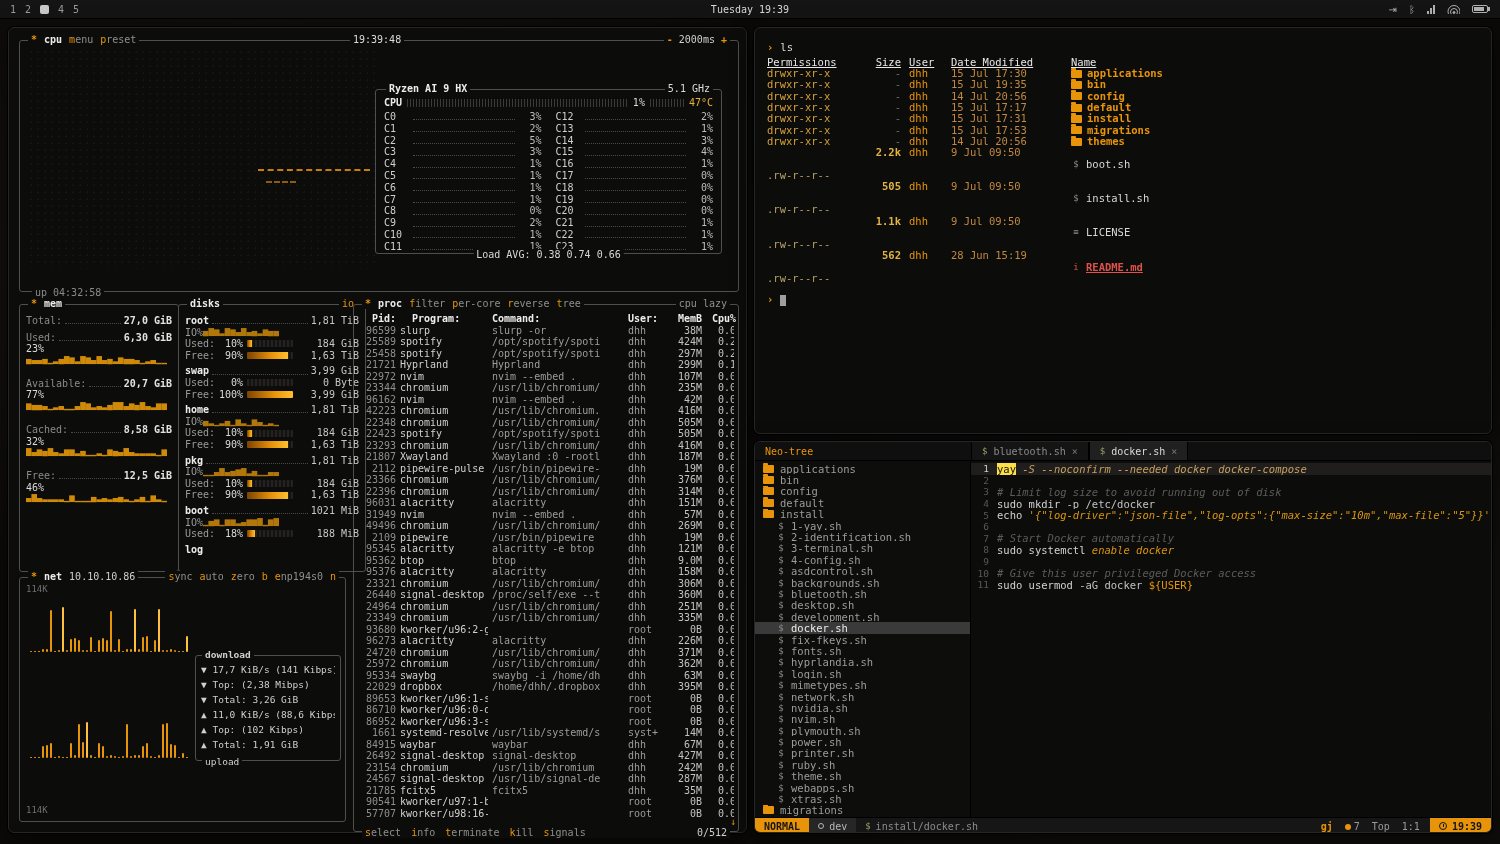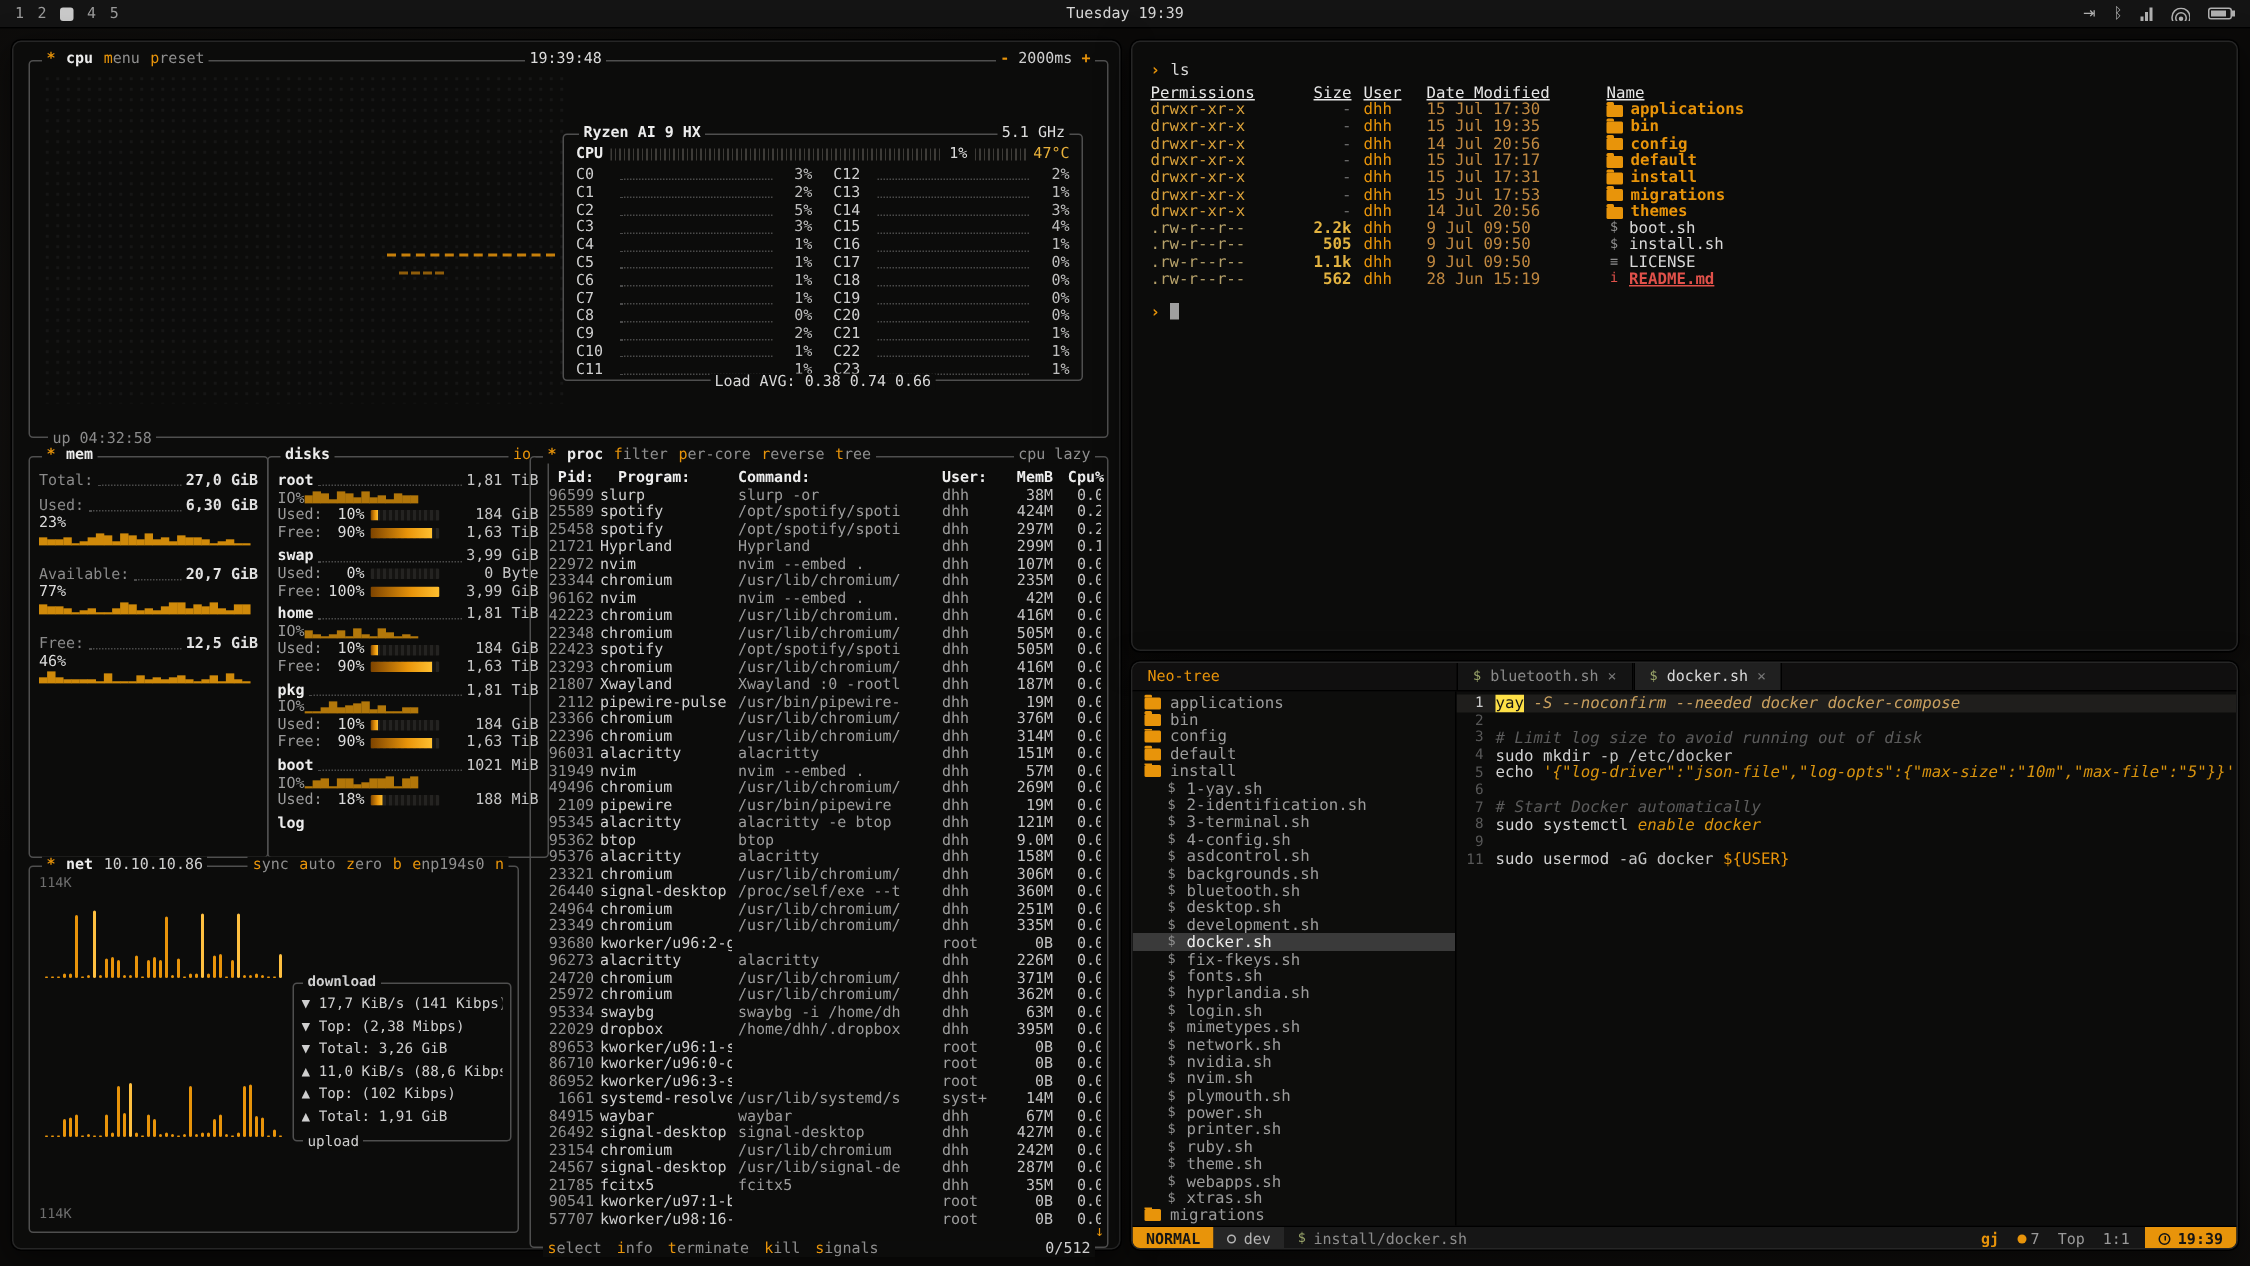--- a/index.html
+++ b/index.html
@@ -108,21 +108,21 @@
   .nbars i{width:2px;background:var(--orange);display:inline-block;border-radius:1px;}
   .nbars i.br{background:#ffc040;}
   #net-info{position:absolute;left:175px;top:77px;width:146px;height:106px;border:1px solid var(--border);border-radius:3px;
     padding:6px 5px;font-size:9.5px;}
   #net-info .row{line-height:15px;color:#cfcfcf;}
   
   .termpad{padding:14px 12px;font-size:10.5px;line-height:11.8px;color:#d0d0d0;}
   .prompt{color:var(--orange);font-weight:bold;margin-right:7px;}
   .lsgrid{display:grid;grid-template-columns:84px 42px 34px 112px 1fr;column-gap:8px;line-height:11.3px;margin-top:3px;white-space:nowrap;}
   .lsh{color:#e8e8e8;text-decoration:underline;}
-  .l-perm{color:#d8a03a;} .l-perm.filep{color:#b7a26a;}
+  .l-perm{color:#d8a03a;} .l-perm.filep{color:#b7a26a;margin-top:23px;}
   .l-size{text-align:right;color:#e3b341;font-weight:bold;} .l-size.dash{color:#6f6f6f;font-weight:normal;}
   .l-user{color:var(--orange);}
   .l-date{color:#c08840;}
   .l-name{display:flex;align-items:center;gap:5px;}
   .nm-dir{color:var(--orange);font-weight:bold;}
   .nm-file{color:#d8d8d8;}
   .nm-readme{color:var(--red);text-decoration:underline;font-weight:bold;}
   .gicon{color:#8f8f8f;font-size:9px;width:10px;display:inline-block;text-align:center;}
   .gicon.redi{color:var(--red);}
   .folder-ico{position:relative;width:11px;height:8px;background:var(--orange);border-radius:1px;flex:0 0 auto;display:inline-block;}
@@ -386,20 +386,29 @@
             <div class="spark">▄▃▃▄▁▂▄▆▅▂▆▅▃▆▃▄▂▅▄▄▃▁▂▃▁▁</div>
           </div>
           <div class="mementry">
             <div class="row">
               <span class="dimtxt">Available:</span>
               <span class="leader"></span>
               <span class="whitetxt">20,7 GiB</span>
             </div>
             <div class="pctline">77%</div>
             <div class="spark">▅▄▄▃▁▂▃▁▁▃▆▅▂▃▂▄▆▆▃▅▄▆▃▂▅▅</div>
+          </div>
+          <div class="mementry">
+            <div class="row">
+              <span class="dimtxt">Cached:</span>
+              <span class="leader"></span>
+              <span class="whitetxt">8,58 GiB</span>
+            </div>
+            <div class="pctline">32%</div>
+            <div class="spark">▆▃▅▄▆▃▂▅▅▂▄▁▁▂▁▅▄▃▆▃▂▂▂▂▁▅</div>
           </div>
           <div class="mementry">
             <div class="row">
               <span class="dimtxt">Free:</span>
               <span class="leader"></span>
               <span class="whitetxt">12,5 GiB</span>
             </div>
             <div class="pctline">46%</div>
             <div class="spark">▃▆▃▂▂▂▂▁▅▁▁▁▄▂▃▂▃▄▂▁▂▄▁▅▂▁</div>
           </div>
@@ -1297,20 +1306,21 @@
       <div class="buffer">
           <div class="bline cline"><span class="gut">1</span><span><span class="tok-cursor">yay</span><span class="tok-cmd2"> -S --noconfirm --needed docker docker-compose</span></span></div>
           <div class="bline"><span class="gut">2</span><span></span></div>
           <div class="bline"><span class="gut">3</span><span><span class="tok-com"># Limit log size to avoid running out of disk</span></span></div>
           <div class="bline"><span class="gut">4</span><span><span class="tok-cmd">sudo mkdir</span><span class="tok-txt"> -p /etc/docker</span></span></div>
           <div class="bline"><span class="gut">5</span><span><span class="tok-cmd">echo </span><span class="tok-str">'{"log-driver":"json-file","log-opts":{"max-size":"10m","max-file":"5"}}'</span><span class="tok-txt"> | s</span></span></div>
           <div class="bline"><span class="gut">6</span><span></span></div>
           <div class="bline"><span class="gut">7</span><span><span class="tok-com"># Start Docker automatically</span></span></div>
           <div class="bline"><span class="gut">8</span><span><span class="tok-cmd">sudo systemctl </span><span class="tok-str">enable docker</span></span></div>
           <div class="bline"><span class="gut">9</span><span></span></div>
+          <div class="bline"><span class="gut">10</span><span><span class="tok-com"># Give this user privileged Docker access</span></span></div>
           <div class="bline"><span class="gut">11</span><span><span class="tok-cmd">sudo usermod</span><span class="tok-txt"> -aG docker </span><span class="tok-var">${USER}</span></span></div>
         </div>
     </div>
     <div class="statusline">
       <div class="seg mode">NORMAL</div>
       <div class="seg branch">
         <span class="branch-dot"></span>
         <span>dev</span>
       </div>
       <div class="seg file">

